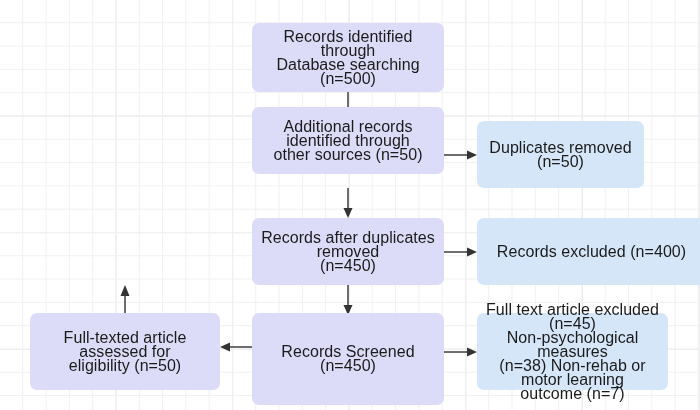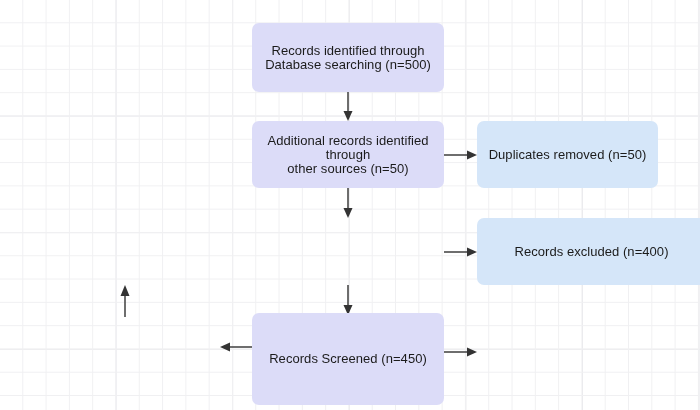--- a/index.html
+++ b/index.html
@@ -28,21 +28,21 @@
   }
   .node {
     position: absolute;
     box-sizing: border-box;
     border-radius: 7px;
     display: flex;
     align-items: center;
     justify-content: center;
     text-align: center;
     color: #1b1b1b;
-    font-size: 13px;
+    font-size: 16px;
     line-height: 14px;
     padding: 4px 8px;
     white-space: pre-line;
     letter-spacing: 0.05px;
   }
   .node.lavender { background: #dcdcf8; }
   .node.skyblue  { background: #d5e6f9; }
 
   .arrow {
     position: absolute;
@@ -62,61 +62,69 @@
 <div id="canvas">
 
   <div class="node lavender" style="left:252px; top:23px; width:192px; height:69px;">Records identified through
 Database searching (n=500)</div>
 
   <svg class="arrow" style="left:340px; top:92px; width:18px; height:30px;">
     <line x1="8" y1="0" x2="8" y2="22"></line>
     <polygon points="8,29 3.5,19 12.5,19"></polygon>
   </svg>
 
-  <div class="node lavender" style="left:252px; top:121px; width:192px; height:67px;">Additional records identified through
+  <div class="node lavender" style="left:252px; top:107px; width:192px; height:67px;">Additional records identified through
 other sources (n=50)</div>
 
   <svg class="arrow" style="left:444px; top:146px; width:34px; height:18px;">
     <line x1="0" y1="9" x2="25" y2="9"></line>
     <polygon points="33,9 23,4.5 23,13.5"></polygon>
   </svg>
 
-  <div class="node skyblue" style="left:477px; top:121px; width:181px; height:67px;">Duplicates removed (n=50)</div>
+  <div class="node skyblue" style="left:477px; top:121px; width:167px; height:67px;">Duplicates removed (n=50)</div>
 
   <svg class="arrow" style="left:340px; top:188px; width:18px; height:31px;">
     <line x1="8" y1="0" x2="8" y2="23"></line>
     <polygon points="8,30 3.5,20 12.5,20"></polygon>
   </svg>
 
 
+  <div class="node lavender" style="left:252px; top:218px; width:192px; height:67px;">Records after duplicates removed
+(n=450)</div>
 
   <svg class="arrow" style="left:444px; top:243px; width:34px; height:18px;">
     <line x1="0" y1="9" x2="25" y2="9"></line>
     <polygon points="33,9 23,4.5 23,13.5"></polygon>
   </svg>
 
   <div class="node skyblue" style="left:477px; top:218px; width:229px; height:67px;">Records excluded (n=400)</div>
 
   <svg class="arrow" style="left:117px; top:285px; width:18px; height:32px;">
     <line x1="8" y1="32" x2="8" y2="9"></line>
     <polygon points="8,0 3.5,11 12.5,11"></polygon>
   </svg>
 
   <svg class="arrow" style="left:340px; top:285px; width:18px; height:31px;">
     <line x1="8" y1="0" x2="8" y2="23"></line>
     <polygon points="8,30 3.5,20 12.5,20"></polygon>
   </svg>
 
+  <div class="node lavender" style="left:30px; top:313px; width:190px; height:77px;">Full-texted article assessed for
+eligibility (n=50)</div>
 
   <svg class="arrow" style="left:220px; top:338px; width:33px; height:18px;">
     <line x1="33" y1="9" x2="8" y2="9"></line>
     <polygon points="0,9 10,4.5 10,13.5"></polygon>
   </svg>
 
   <div class="node lavender" style="left:252px; top:313px; width:192px; height:92px;">Records Screened (n=450)</div>
 
   <svg class="arrow" style="left:444px; top:343px; width:34px; height:18px;">
     <line x1="0" y1="9" x2="25" y2="9"></line>
     <polygon points="33,9 23,4.5 23,13.5"></polygon>
   </svg>
 
+  <div class="node skyblue" style="left:477px; top:313px; width:191px; height:77px;">Full text article excluded (n=45)
+Non-psychological measures
+(n=38) Non-rehab or motor learning
+outcome (n=7)</div>
 
 </div>
 
 </body></html>

